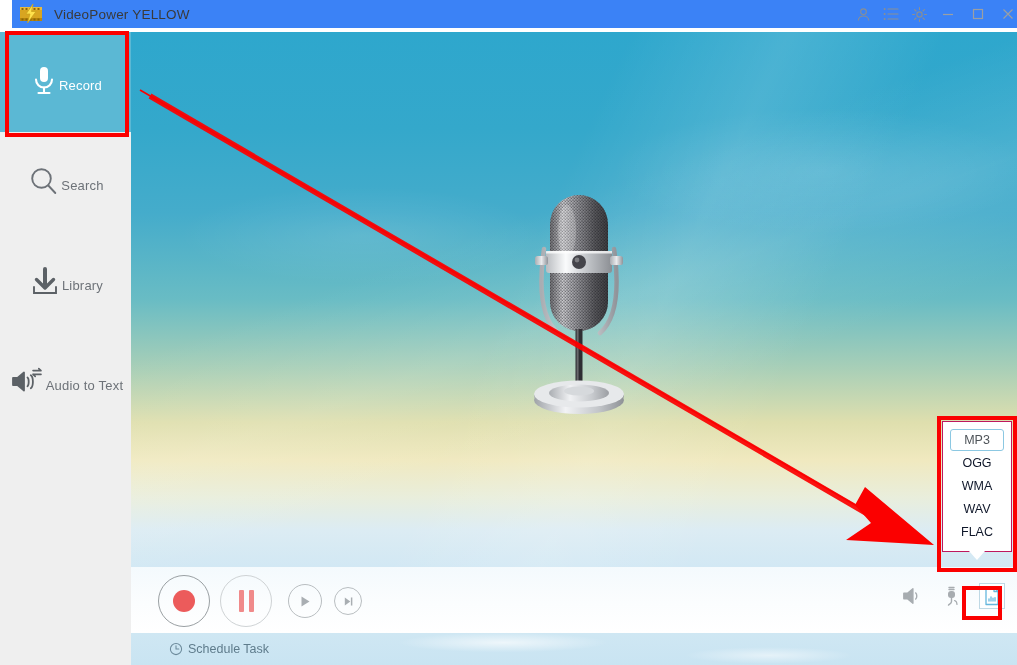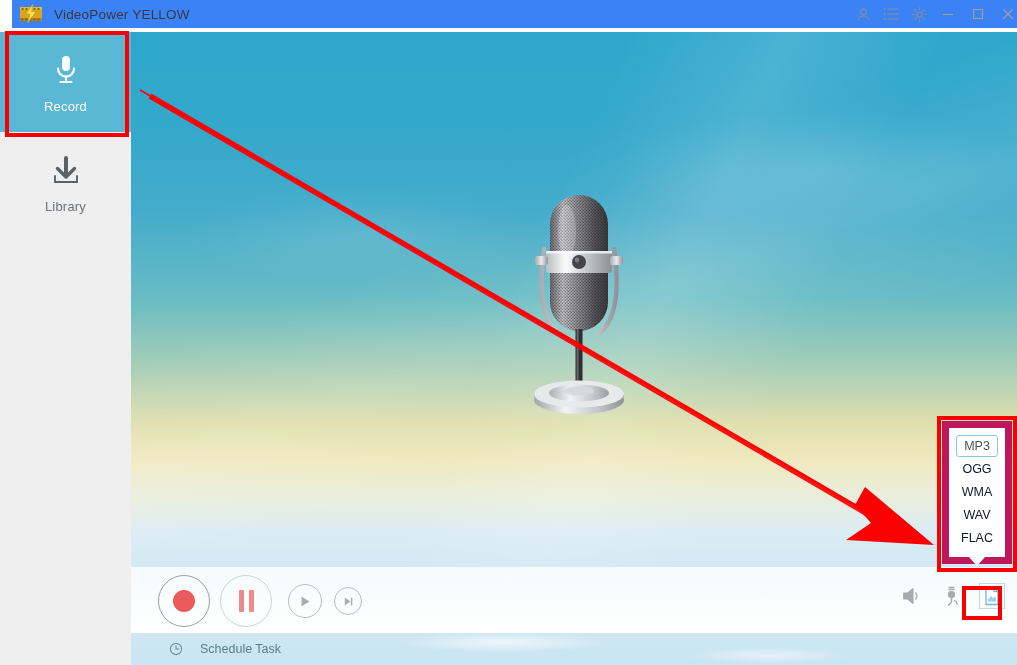--- a/index.html
+++ b/index.html
@@ -37,21 +37,21 @@
     justify-content: center;
   }
 
   
   #sidebar {
     position: absolute; left: 0; top: 32px; width: 131px; height: 633px;
     background: #efefef;
   }
   .nav-item {
     position: relative; width: 131px; height: 100px;
-    display: flex; flex-direction: column; align-items: center;
+    display: flex; flex-direction: row; align-items: center;
     justify-content: center; cursor: default;
   }
   .nav-item .nav-icon { height: 42px; display: flex; align-items: center; justify-content: center; }
   .nav-item .nav-label {
     margin-top: 7px; font-size: 13px; color: #6d7278; letter-spacing: .2px;
   }
   .nav-item.active { background: #5bb8d4; }
   .nav-item.active .nav-label { color: #ffffff; }
 
   
@@ -131,28 +131,28 @@
     background: linear-gradient(to bottom, #cfe7f3 0%, #c9e4f2 100%);
     display: flex; align-items: center;
   }
   #schedulebar:before{
     content:""; position:absolute; inset:0;
     background:
       radial-gradient(ellipse 150px 14px at 42% 30%, rgba(255,255,255,.65), rgba(255,255,255,0) 70%),
       radial-gradient(ellipse 120px 12px at 72% 70%, rgba(255,255,255,.5), rgba(255,255,255,0) 70%);
   }
   #schedule-task {
-    position: relative; margin-left: 38px; display: flex; align-items: flex-start; gap: 17px;
+    position: relative; margin-left: 38px; display: flex; align-items: flex-start; gap: 5px;
     font-size: 12.5px; color: #5f7c8c; cursor: default;
   }
 
   
   #format-popup {
     position: absolute; left: 942px; top: 421px; width: 70px;
-    background: #ffffff; border: 7px solid #be185d;
+    background: #ffffff; border: 1px solid #be185d;
     padding: 6px 0 7px 0; z-index: 20;
   }
   #format-popup .tail {
     position: absolute; left: 50%; bottom: -9px; margin-left: -8px;
     width: 0; height: 0; border-left: 8px solid transparent;
     border-right: 8px solid transparent; border-top: 9px solid #ffffff;
   }
   .fmt-item {
     height: 22px; margin: 1px 7px; display: flex; align-items: center;
     justify-content: center; font-size: 12.5px; color: #0f172a;
@@ -241,32 +241,52 @@
           <rect x="11" y="4" width="8" height="15" rx="4" fill="#ffffff" stroke="none"></rect>
           <path d="M7 16.5c0 4.4 3.6 8 8 8s8-3.6 8-8"></path>
           <path d="M15 24.5v5"></path>
             <path d="M9.5 30h11"></path>
         </svg>
       </span>
       <span class="nav-label">Record</span>
     </div>
 
 
+    <div class="nav-item">
+      <span class="nav-icon">
+        <svg width="34" height="34" viewBox="0 0 34 34" fill="none" stroke="#6d7278" stroke-width="1.9" stroke-linecap="round">
+          <circle cx="14.5" cy="13.5" r="9.3"></circle>
+          <path d="M21.3 20.5l7 7.5"></path>
+        </svg>
+      </span>
+      <span class="nav-label">Search</span>
+    </div>
 
     <div class="nav-item">
       <span class="nav-icon">
         <svg width="34" height="34" viewBox="0 0 34 34" fill="none" stroke="#5c6166" stroke-width="2" stroke-linecap="round">
           <path d="M17 4v15" stroke-width="4"></path>
           <path d="M8.5 14.5L17 23l8.5-8.5" stroke-width="3.4" stroke-linejoin="round"></path>
           <path d="M6 22v6h22v-6" stroke-width="1.9"></path>
         </svg>
       </span>
       <span class="nav-label">Library</span>
     </div>
 
+    <div class="nav-item">
+      <span class="nav-icon">
+        <svg width="38" height="34" viewBox="0 0 38 34" fill="none" stroke="#5c6166" stroke-width="1.8" stroke-linecap="round">
+          <path d="M5 13h4.5L16 7.5v18L9.5 20H5z" fill="#5c6166" stroke="#5c6166" stroke-linejoin="round"></path>
+          <path d="M19.5 12.5c1.6 1 1.6 7.7 0 8.7"></path>
+          <path d="M22.8 10.3c2.8 1.8 2.8 11.2 0 13"></path>
+          <path d="M25 5.6h8M33 5.6l-2.2-2M25 9.4h8M25 9.4l2.2 2" stroke-width="1.6"></path>
+        </svg>
+      </span>
+      <span class="nav-label">Audio to Text</span>
+    </div>
 
   </div>
 
   <div id="content">
     <div id="sky"></div>
     <div id="clouds"></div>
 
     <div id="mic-art">
       <svg width="110" height="245" viewBox="0 0 110 245">
         <defs>

